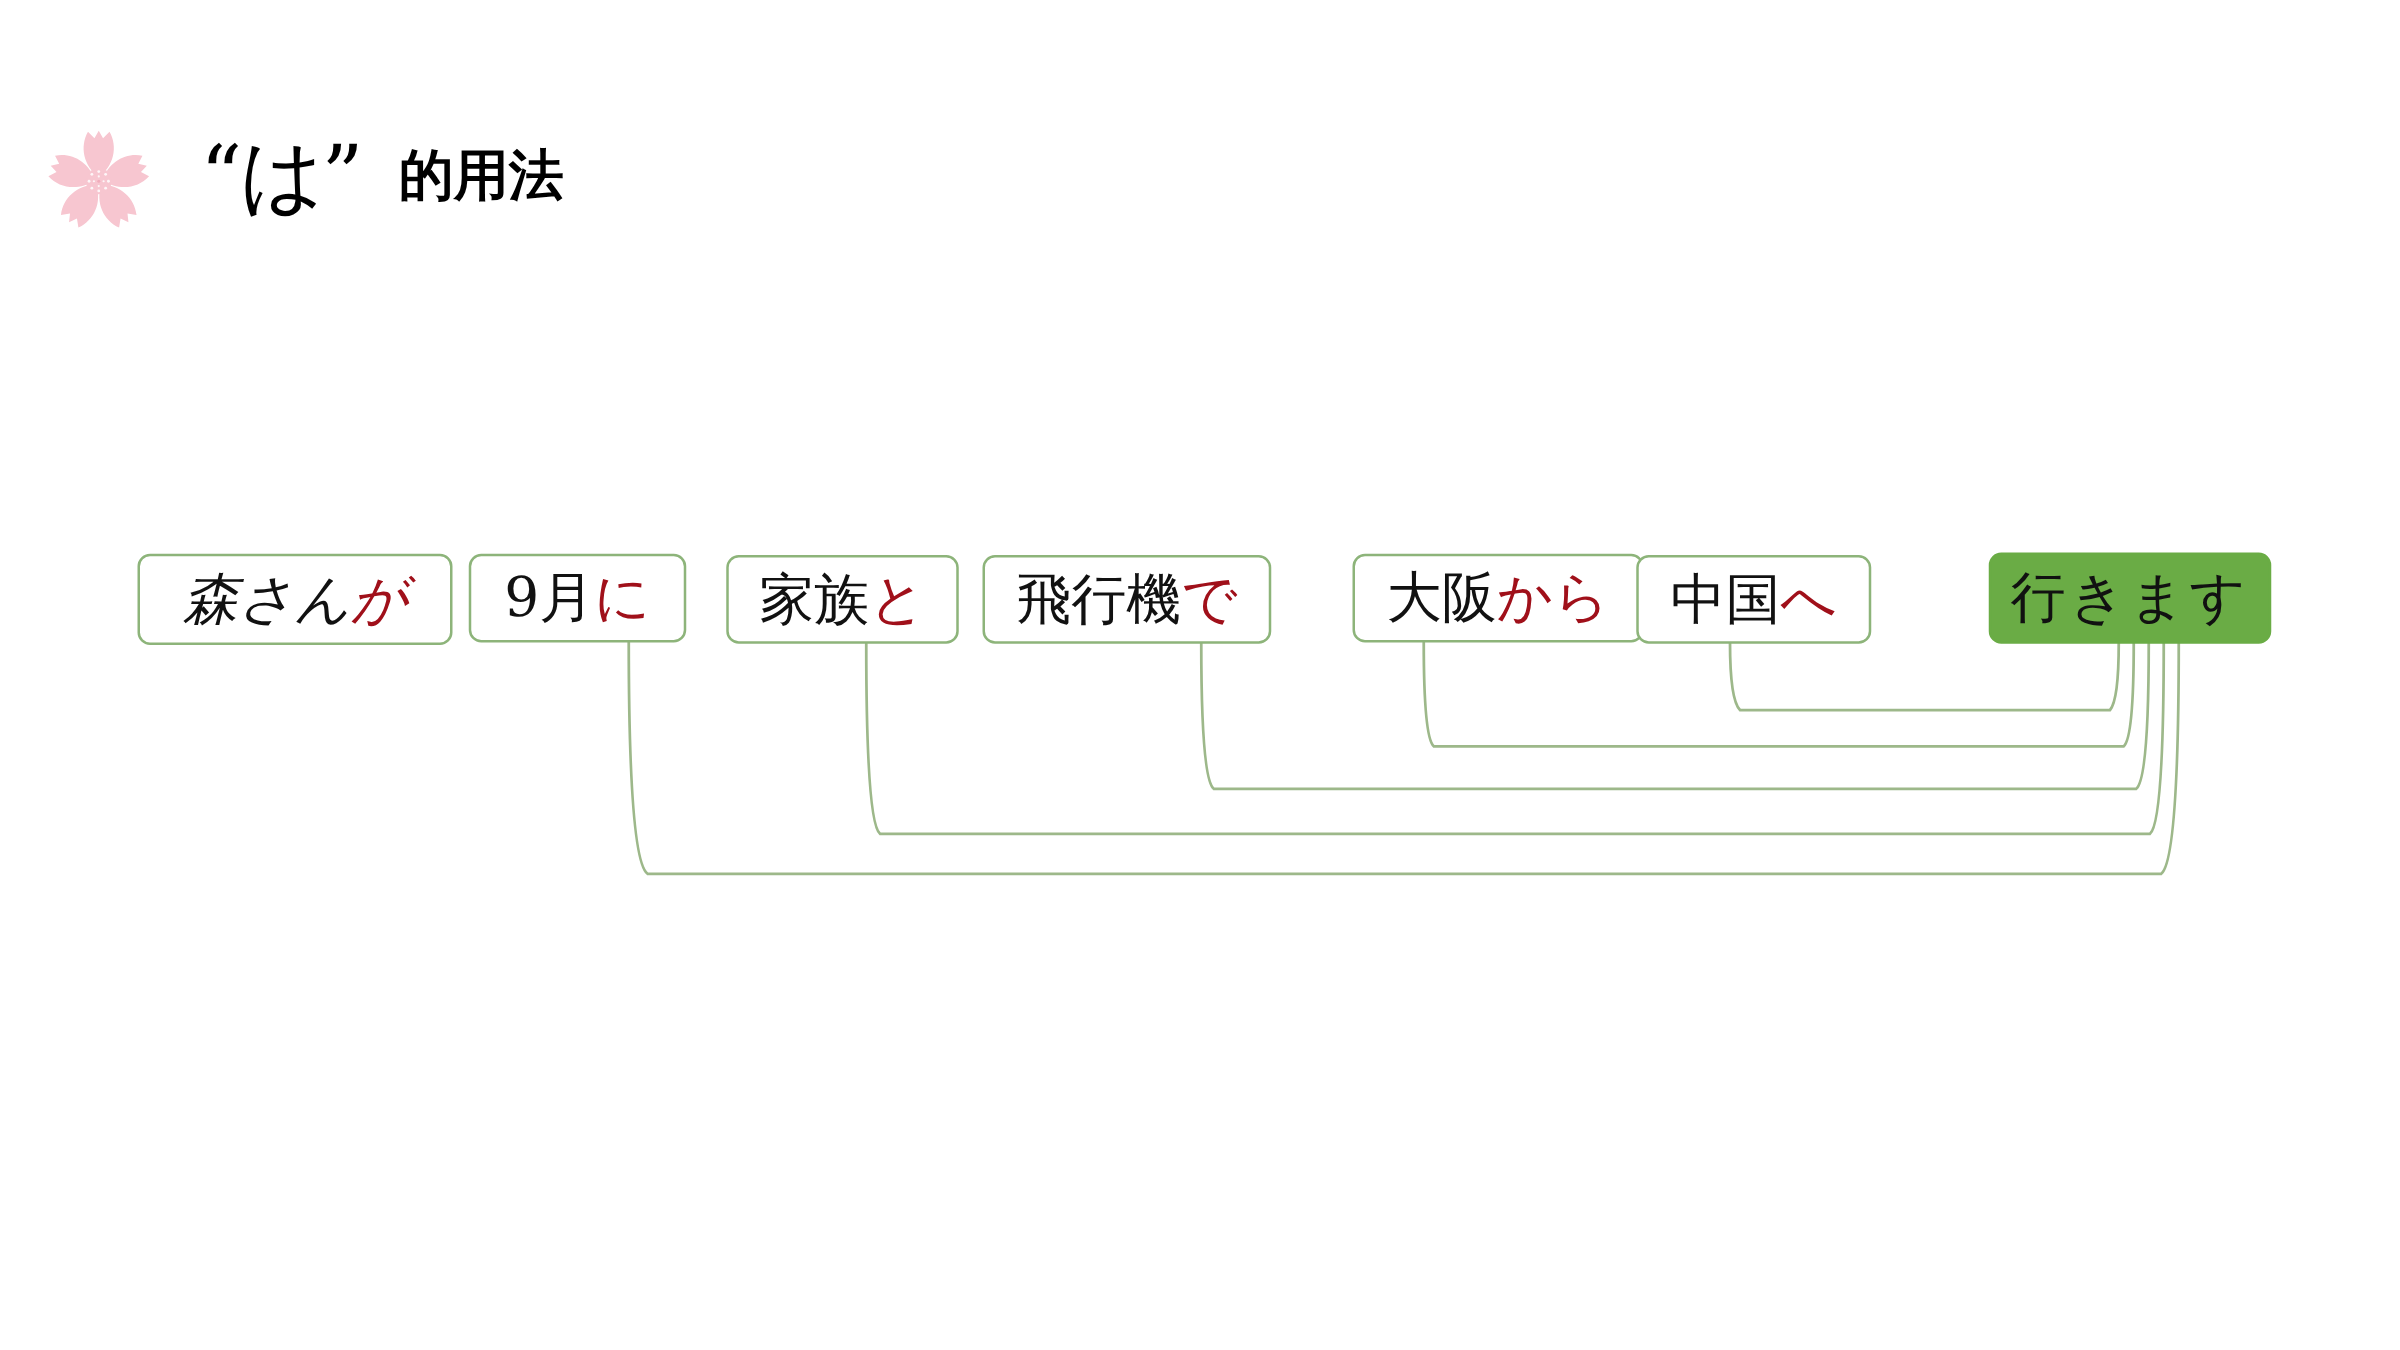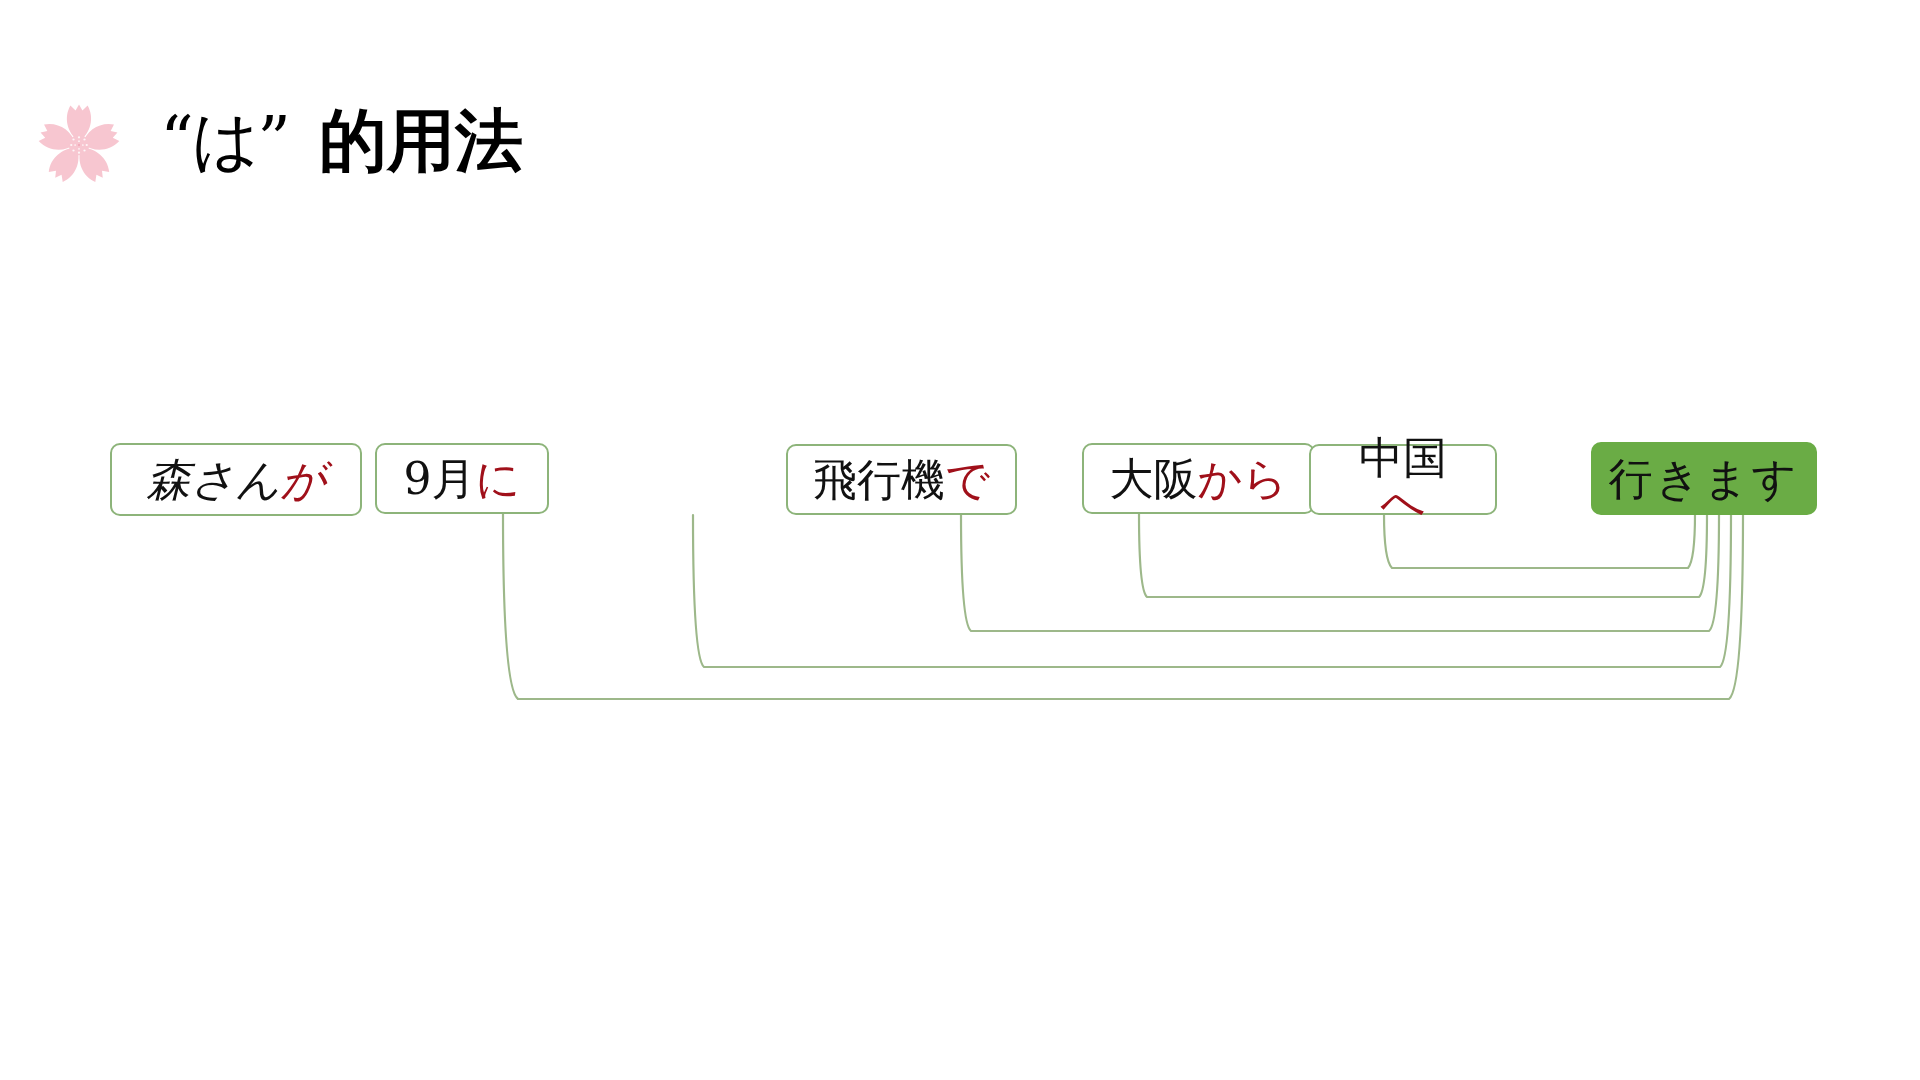--- a/index.html
+++ b/index.html
@@ -39,21 +39,21 @@
       line-height: 1;
     }
     .title .quote-part {
       font-family: "DejaVu Serif", "Liberation Serif", serif;
       font-size: 66px;
       font-weight: normal;
       letter-spacing: -2px;
     }
     .title .main-part {
       font-family: "DejaVu Sans", "Liberation Sans", sans-serif;
-      font-size: 68px;
+      font-size: 44px;
       font-weight: bold;
       margin-left: 30px;
     }
     .connectors {
       position: absolute;
       left: 0; top: 0;
       width: 1920px; height: 1080px;
       pointer-events: none;
     }
     .word-box {
@@ -137,32 +137,36 @@
   <div class="word-box" style="left:110px; top:443px; width:252px; height:73px;font-style:italic;">
     <span>森さん</span>
       <span class="particle">が</span>
   </div>
 
   <div class="word-box" style="left:375px; top:443px; width:174px; height:71px;">
     <span>9月</span>
       <span class="particle">に</span>
   </div>
 
+  <div class="word-box" style="left:581px; top:444px; width:186px; height:71px;">
+    <span>家族</span>
+      <span class="particle">と</span>
+  </div>
 
   <div class="word-box" style="left:786px; top:444px; width:231px; height:71px;">
     <span>飛行機</span>
       <span class="particle">で</span>
   </div>
 
   <div class="word-box" style="left:1082px; top:443px; width:233px; height:71px;">
     <span>大阪</span>
       <span class="particle">から</span>
   </div>
 
-  <div class="word-box" style="left:1309px; top:444px; width:188px; height:71px;flex-direction:column;">
+  <div class="word-box" style="left:1309px; top:444px; width:188px; height:71px;">
     <span>中国</span>
       <span class="particle">へ</span>
   </div>
 
   <div class="word-box verb" style="left:1591px; top:442px; width:226px; height:73px;">
     <span>行きます</span>
   </div>
 
 </div>
 

